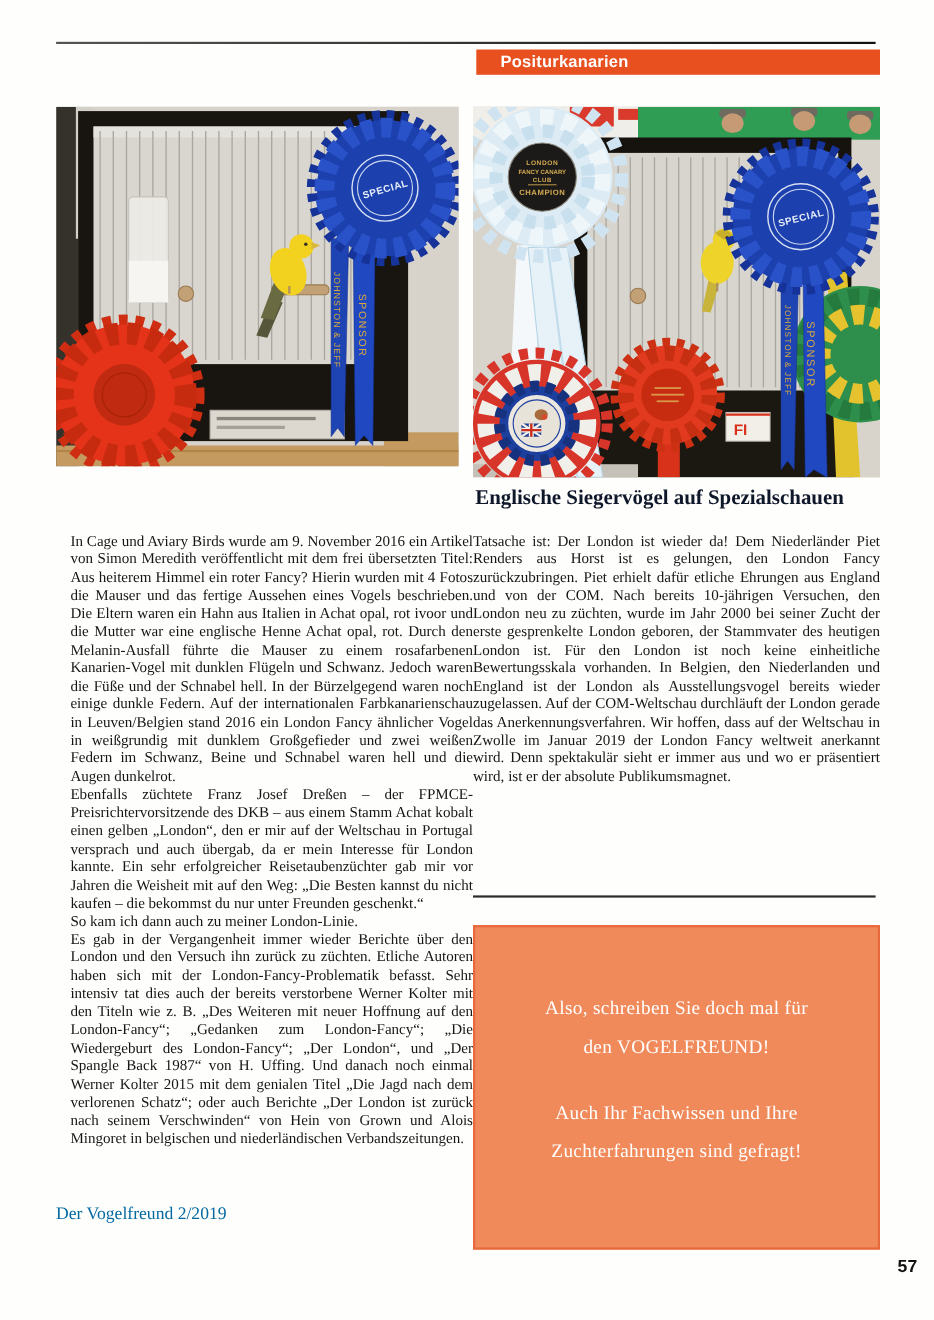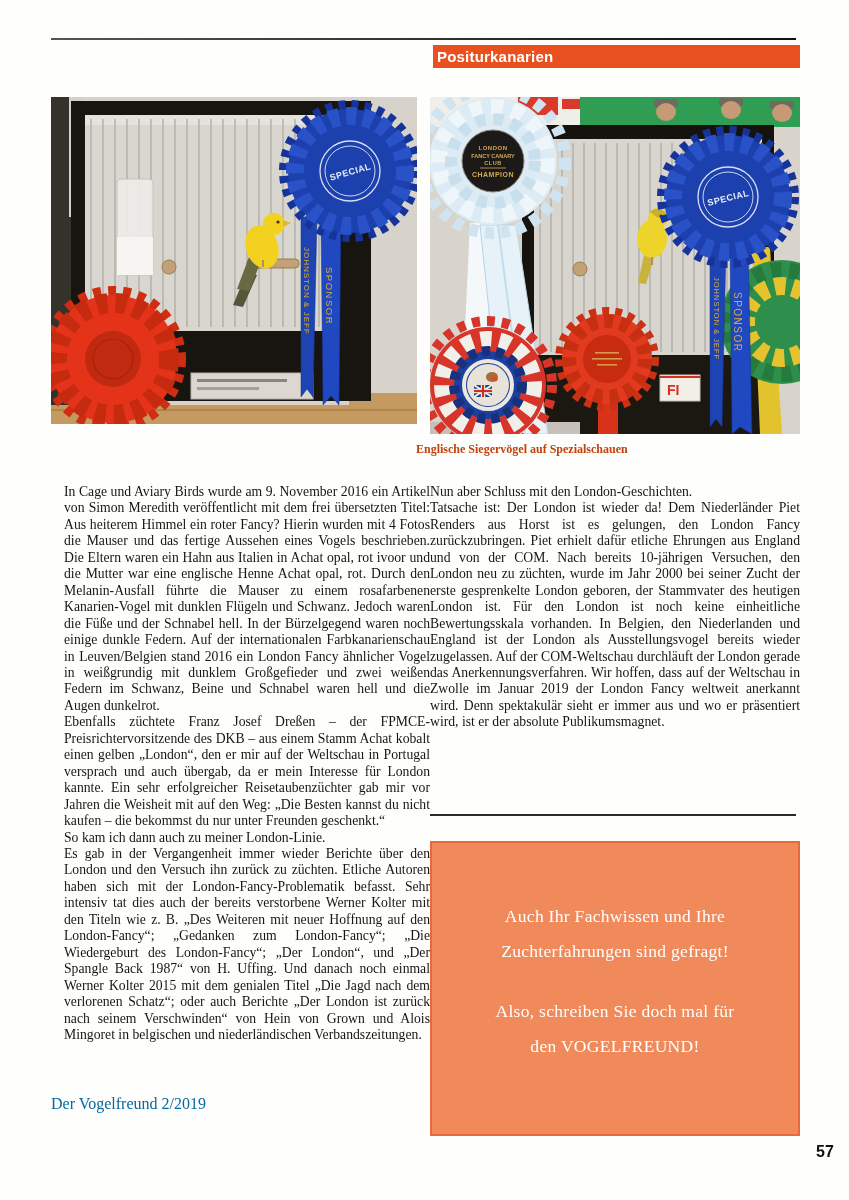--- a/index.html
+++ b/index.html
@@ -10,28 +10,28 @@
     font-family:"Liberation Serif", serif; color:#1c1c1c;
   }
   .top-rule {
     position:absolute; left:51px; top:38px; width:745px; height:2px;
     background:linear-gradient(to right,#555,#111);
   }
   .section-bar {
     position:absolute; left:433px; top:45px; width:367px; height:23px;
     background:#e8511f; color:#ffffff;
     font-family:"Liberation Sans", sans-serif; font-weight:bold; font-size:15px;
-    line-height:23px; padding-left:4px; letter-spacing:.2px;
+    line-height:23px; padding-left:22px; letter-spacing:.2px;
   }
   .photo { position:absolute; overflow:hidden; background:#d7d3cb; }
   .photo-left  { left:51px;  top:97px; width:366px; height:327px; }
   .photo-right { left:430px; top:97px; width:370px; height:337px; }
   .caption {
-    position:absolute; left:416px; top:442px; width:368px;
-    font-weight:bold; font-size:12px; color:#c2410c;
+    position:absolute; left:432px; top:442px; width:368px;
+    font-weight:bold; font-size:19px; color:#0f172a;
   }
   .col {
     position:absolute; top:484px; font-size:13.7px; line-height:16.45px;
     text-align:justify; color:#151515;
     hyphens:auto; -webkit-hyphens:auto;
   }
   .col p { margin:0; }
   .col-1 { left:64px;  width:366px; }
   .col-2 { left:430px; width:370px; }
   .col2-rule {
@@ -287,33 +287,32 @@
   <div class="caption">Englische Siegervögel auf Spezialschauen</div>
 
   <div class="col col-1">
     <p>In Cage und Aviary Birds wurde am 9. November 2016 ein Artikel von Simon Meredith veröffentlicht mit dem frei übersetzten Titel: Aus heiterem Himmel ein roter Fancy? Hierin wurden mit 4 Fotos die Mauser und das fertige Aussehen eines Vogels beschrieben. Die Eltern waren ein Hahn aus Italien in Achat opal, rot ivoor und die Mutter war eine englische Henne Achat opal, rot. Durch den Melanin-Ausfall führte die Mauser zu einem rosafarbenen Kanarien-Vogel mit dunklen Flügeln und Schwanz. Jedoch waren die Füße und der Schnabel hell. In der Bürzelgegend waren noch einige dunkle Federn. Auf der internationalen Farbkanarienschau in Leuven/Belgien stand 2016 ein London Fancy ähnlicher Vogel in weißgrundig mit dunklem Großgefieder und zwei weißen Federn im Schwanz, Beine und Schnabel waren hell und die Augen dunkelrot.</p>
     <p>Ebenfalls züchtete Franz Josef Dreßen – der FPMCE-Preisrichtervorsitzende des DKB – aus einem Stamm Achat kobalt einen gelben „London“, den er mir auf der Weltschau in Portugal versprach und auch übergab, da er mein Interesse für London kannte. Ein sehr erfolgreicher Reisetaubenzüchter gab mir vor Jahren die Weisheit mit auf den Weg: „Die Besten kannst du nicht kaufen – die bekommst du nur unter Freunden geschenkt.“</p>
     <p>So kam ich dann auch zu meiner London-Linie.</p>
     <p>Es gab in der Vergangenheit immer wieder Berichte über den London und den Versuch ihn zurück zu züchten. Etliche Autoren haben sich mit der London-Fancy-Problematik befasst. Sehr intensiv tat dies auch der bereits verstorbene Werner Kolter mit den Titeln wie z. B. „Des Weiteren mit neuer Hoffnung auf den London-Fancy“; „Gedanken zum London-Fancy“; „Die Wiedergeburt des London-Fancy“; „Der London“, und „Der Spangle Back 1987“ von H. Uffing. Und danach noch einmal Werner Kolter 2015 mit dem genialen Titel „Die Jagd nach dem verlorenen Schatz“; oder auch Berichte „Der London ist zurück nach seinem Verschwinden“ von Hein von Grown und Alois Mingoret in belgischen und niederländischen Verbandszeitungen.</p>
   </div>
 
   <div class="col col-2">
-    <p>Nun aber Schluss mit den London-Geschichten.</p>
     <p>Tatsache ist: Der London ist wieder da! Dem Niederländer Piet Renders aus Horst ist es gelungen, den London Fancy zurückzubringen. Piet erhielt dafür etliche Ehrungen aus England und von der COM. Nach bereits 10-jährigen Versuchen, den London neu zu züchten, wurde im Jahr 2000 bei seiner Zucht der erste gesprenkelte London geboren, der Stammvater des heutigen London ist. Für den London ist noch keine einheitliche Bewertungsskala vorhanden. In Belgien, den Niederlanden und England ist der London als Ausstellungsvogel bereits wieder zugelassen. Auf der COM-Weltschau durchläuft der London gerade das Anerkennungsverfahren. Wir hoffen, dass auf der Weltschau in Zwolle im Januar 2019 der London Fancy weltweit anerkannt wird. Denn spektakulär sieht er immer aus und wo er präsentiert wird, ist er der absolute Publikumsmagnet.</p>
   </div>
 
   <div class="col2-rule"></div>
 
   <div class="promo-box">
+    <p>
+      <span>Also, schreiben Sie doch mal für</span><br>
+      <span>den VOGELFREUND!</span>
+    </p>
     <p>
       <span>Auch Ihr Fachwissen und Ihre</span><br>
       <span>Zuchterfahrungen sind gefragt!</span>
     </p>
-    <p>
-      <span>Also, schreiben Sie doch mal für</span><br>
-      <span>den VOGELFREUND!</span>
-    </p>
   </div>
 
   <div class="footer-journal">Der Vogelfreund 2/2019</div>
   <div class="footer-page">57</div>
 
 </div>
 
 </body></html>

